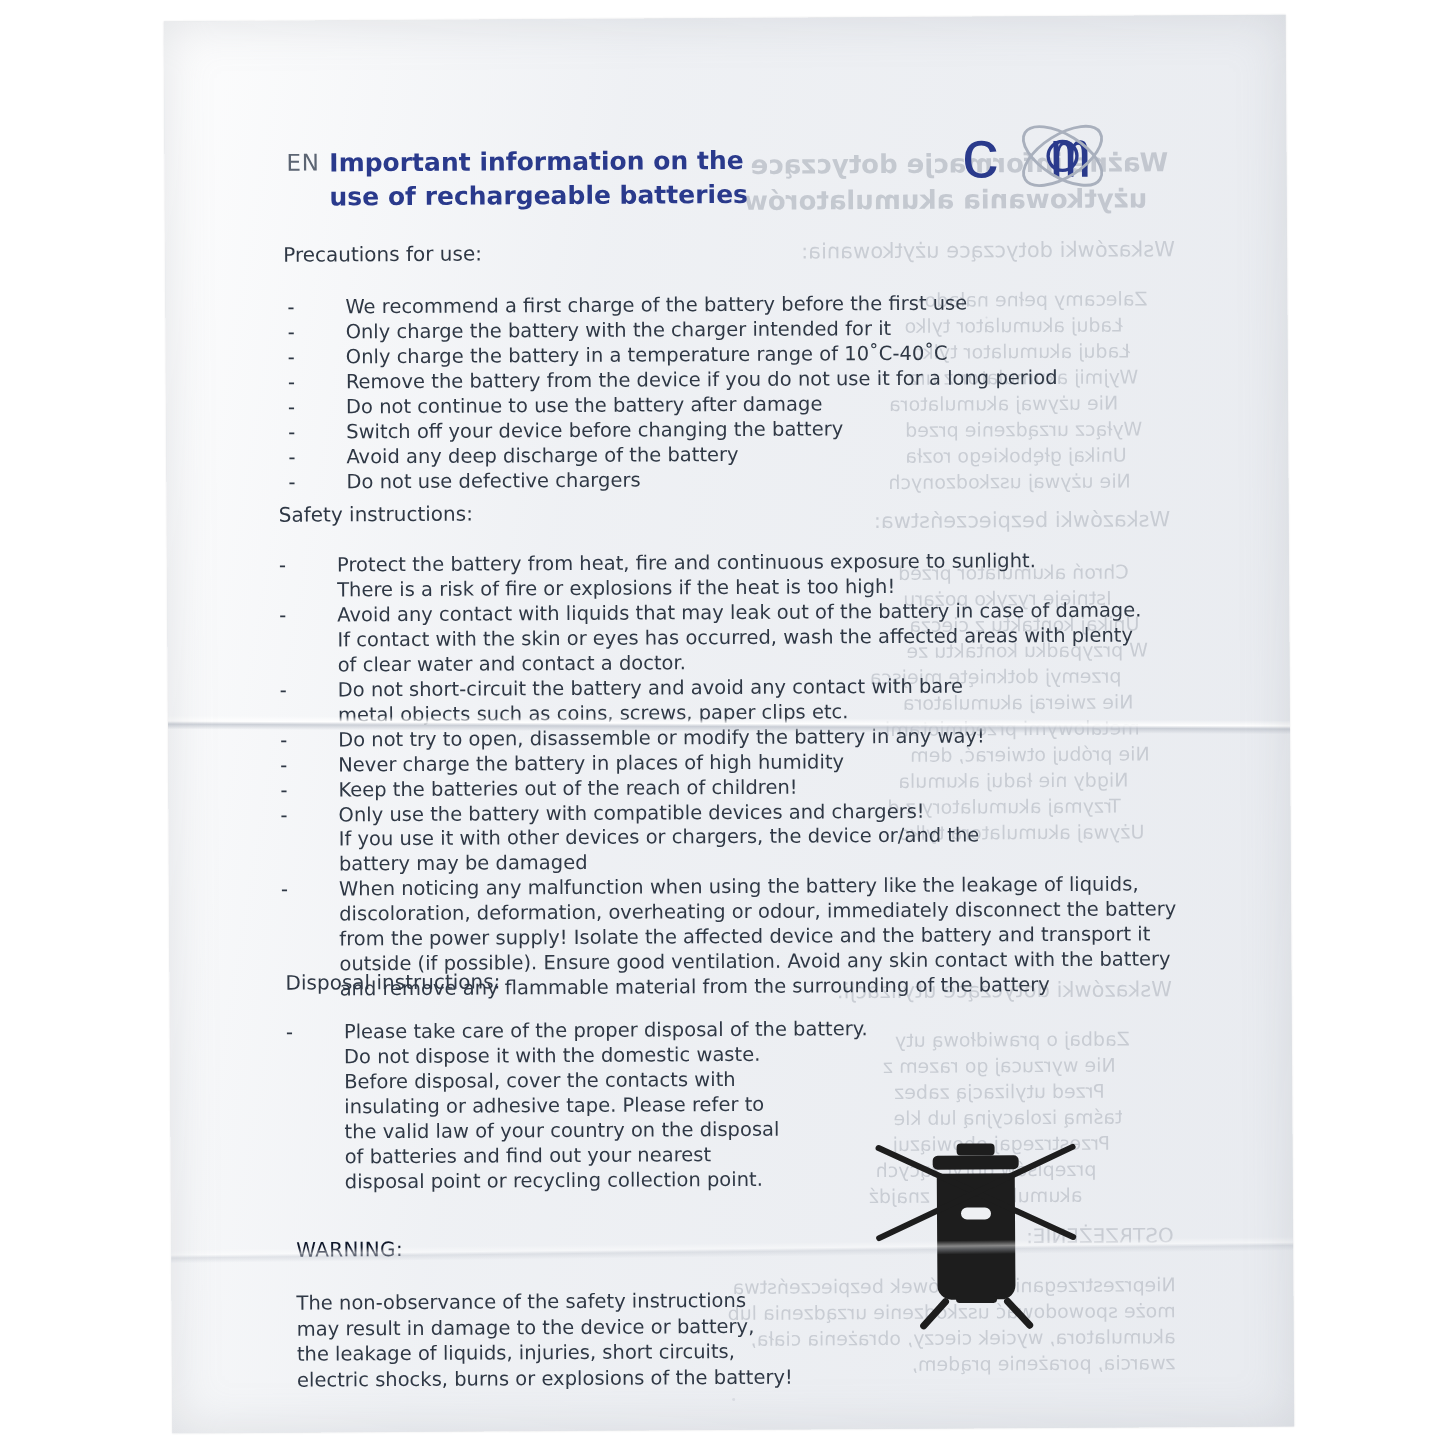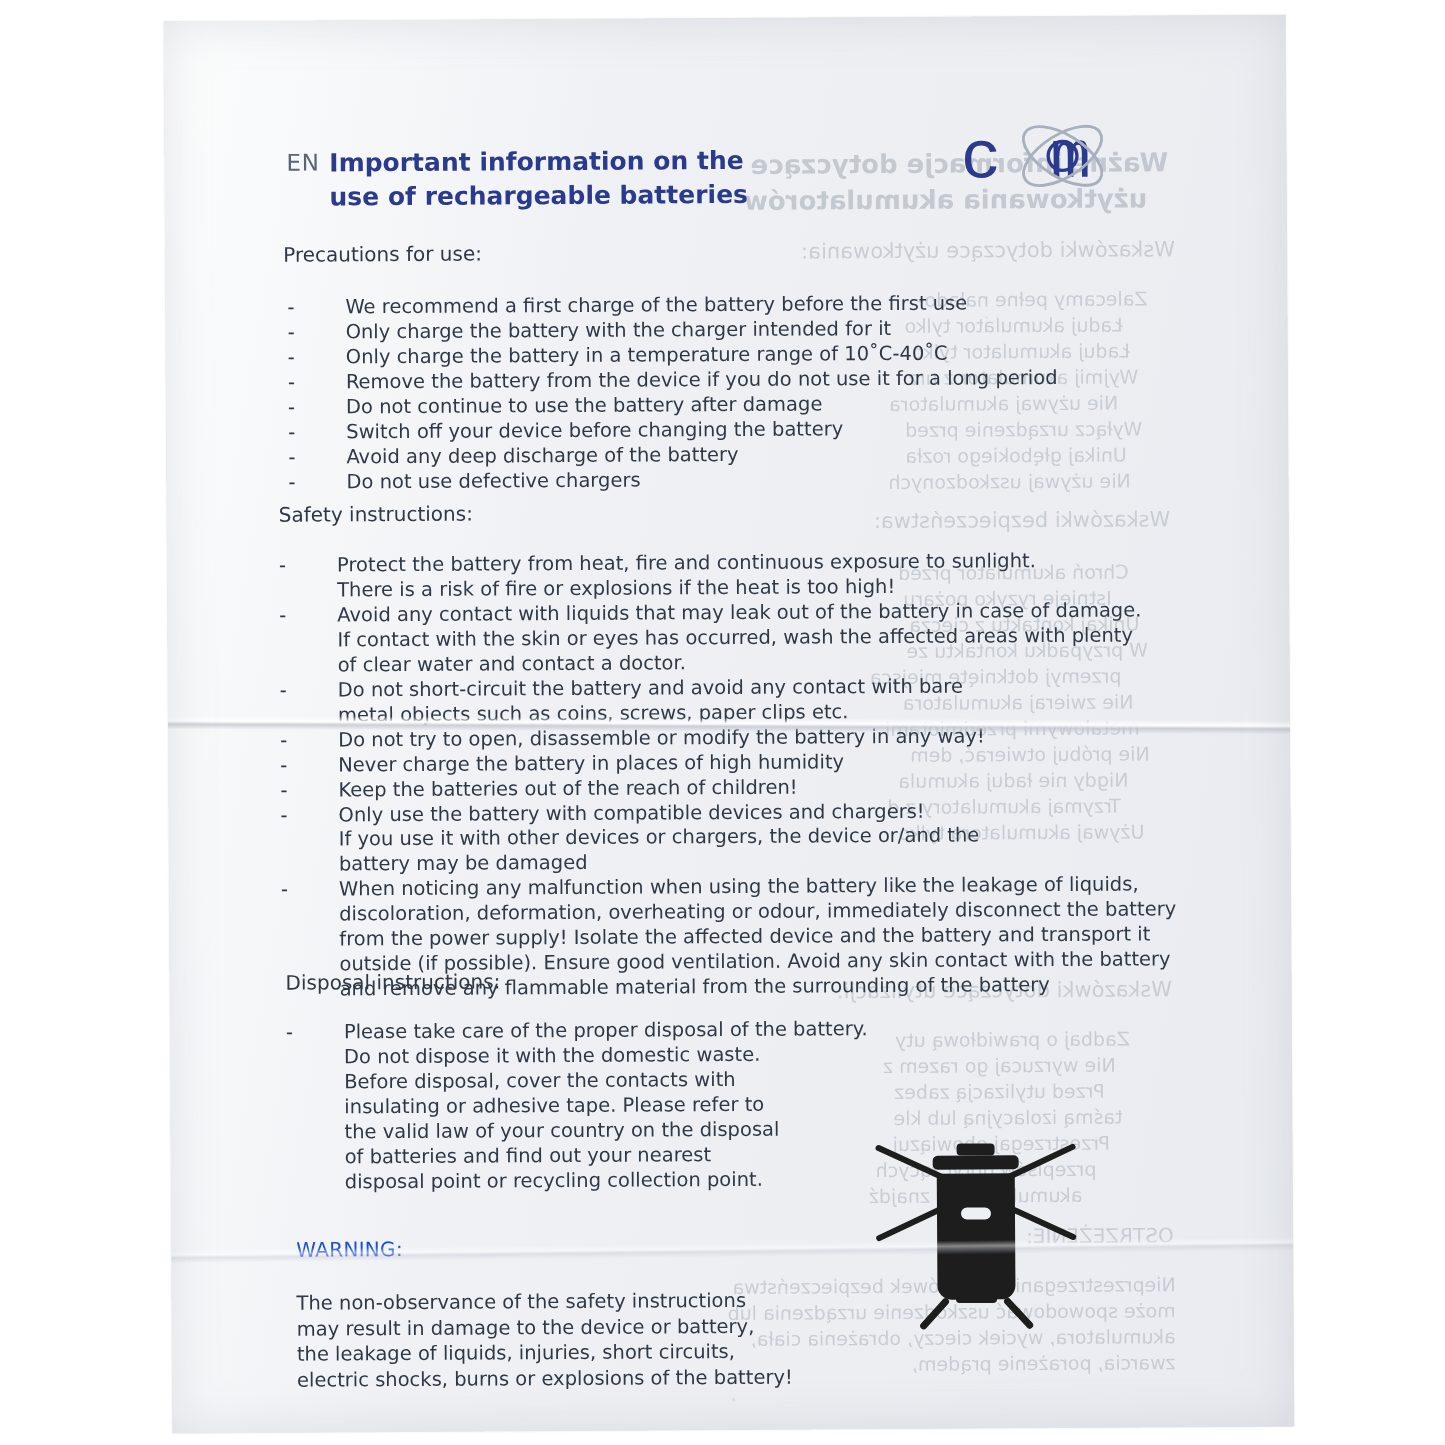--- a/index.html
+++ b/index.html
@@ -156,21 +156,21 @@
   }
   .li .body {
     flex: 1 1 auto;
     white-space: pre-line;
   }
 
   .warn-head {
     position: absolute;
     left: 125px;
     top: 1217px;
-    color: #1d4ed8;
+    color: #0f172a;
     font-size: 20px;
     font-weight: 400;
     letter-spacing: 0.3px;
   }
   .warn-body {
     position: absolute;
     left: 125px;
     top: 1270px;
     width: 620px;
     color: #2f3845;

